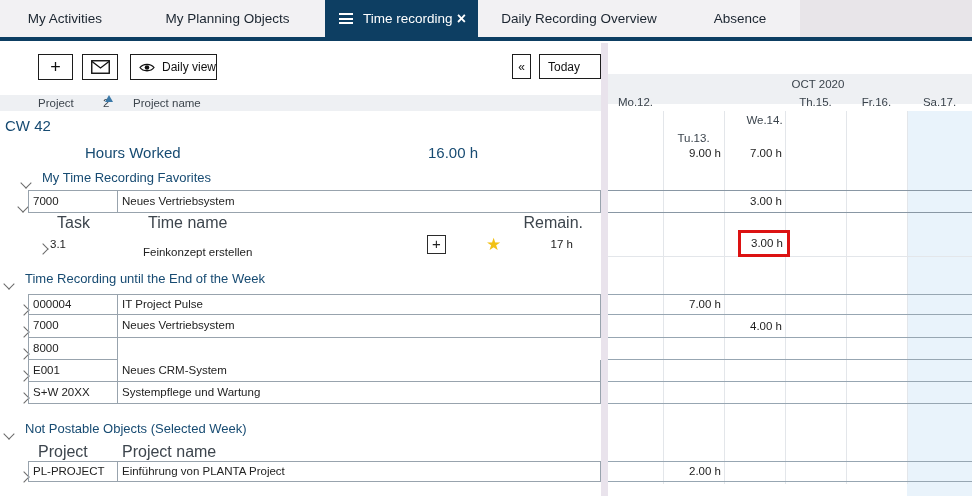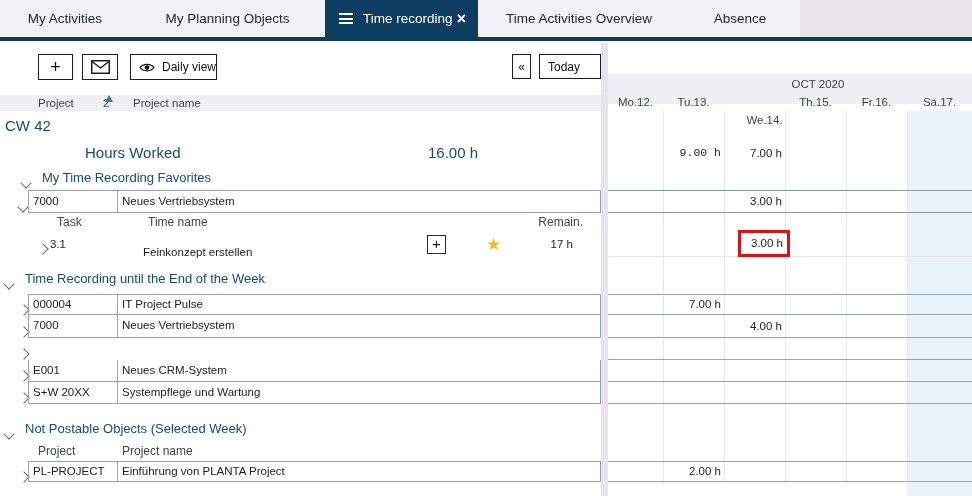--- a/index.html
+++ b/index.html
@@ -36,21 +36,21 @@
   
   .vscroll{position:absolute;left:601px;top:2px;width:7px;height:453px;background:#e9e3ec;}
   
   .weekend{position:absolute;left:907px;top:70px;width:65px;height:385px;background:#e9f3fb;}
   .gcol{position:absolute;top:70px;width:1px;height:373px;background:#e3e6ea;}
   
   .row{position:absolute;left:0;width:972px;}
   .navy-big{font-size:15px;color:#174b72;}
   .section-title{font-size:13px;color:#174b72;}
   .t{font-size:11.5px;color:#222;}
-  .th{font-size:12px;color:#3d454d;}
+  .th{font-size:16px;color:#3d454d;}
   .abs{position:absolute;}
   .chev{display:inline-block;width:7px;height:7px;border-right:1.6px solid #6a6a6a;border-bottom:1.6px solid #6a6a6a;}
   .chev.down{transform:rotate(45deg);}
   .chev.right{transform:rotate(-45deg);}
   .cellbox{position:absolute;box-sizing:border-box;border:1px solid #98a3ad;padding-left:4px;
            font-size:11.5px;color:#222;overflow:hidden;white-space:nowrap;}
   .gline{position:absolute;left:608px;width:364px;height:1px;}
   .gval{position:absolute;text-align:right;font-size:11.5px;color:#1d1d1d;}
   .selbox{position:absolute;box-sizing:border-box;border:3px solid #dc1212;background:#fff;}
   .selbox span{display:block;text-align:right;padding-right:4px;font-size:11.5px;color:#1d1d1d;}
@@ -69,21 +69,21 @@
     <div class="tab" style="left:130px;width:195px;">My Planning Objects</div>
     <div class="tab active" style="left:325px;width:153px;">
       <span class="burger">
           <i></i>
           <i></i>
           <i></i>
         </span>
       <span>Time recording</span>
       <span class="close">×</span>
     </div>
-    <div class="tab" style="left:478px;width:202px;">Time Activities Overview</div>
+    <div class="tab" style="left:478px;width:202px;">Daily Recording Overview</div>
     <div class="tab" style="left:680px;width:120px;">Absence</div>
   </div>
   <div class="underline"></div>
 
   <div class="content">
 
     <div class="btn" style="left:38px;width:35px;">
       <span class="plusglyph">+</span>
     </div>
     <div class="btn" style="left:82px;width:36px;">
@@ -116,21 +116,21 @@
         <span>2</span>
           <span class="sort-tri"></span>
       </span>
       <span style="left:133px;">Project name</span>
     </div>
 
     <div class="hdr-right">
       <div class="month">OCT 2020</div>
       <div id="day-labels">
           <div class="day" style="left: 0px; width: 55px;">Mo.12.</div>
-          <div class="day" style="left: 55px; width: 61px;">Tu.13.</div>
+          <div class="day" style="left: 55px; width: 61px; margin-top: 36px;">Tu.13.</div>
           <div class="day" style="left: 126px; width: 61px; margin-top: 18px;">We.14.</div>
           <div class="day" style="left: 177px; width: 61px;">Th.15.</div>
           <div class="day" style="left: 238px; width: 61px;">Fr.16.</div>
           <div class="day" style="left: 299px; width: 65px;">Sa.17.</div>
         </div>
     </div>
 
     <div class="weekend"></div>
     <div id="grid-cols">
         <div class="gcol" style="left: 663px;"></div>
@@ -140,21 +140,21 @@
         <div class="gcol" style="left: 907px;"></div>
       </div>
 
     <div id="rows">
         <div class="row" style="top: 73px; height: 24px;">
           <div class="abs navy-big" style="left: 5px; line-height: 24px;">CW 42</div>
         </div>
         <div class="row" style="top: 99px; height: 26px;">
           <div class="abs navy-big" style="left: 85px; line-height: 26px;">Hours Worked</div>
           <div class="abs navy-big" style="left: 380px; width: 98px; text-align: right; line-height: 26px;">16.00 h</div>
-          <div class="gval" style="left: 665px; width: 56px; line-height: 26px; font-family: Liberation Mono, monospace;">9.00 h</div>
+          <div class="gval" style="left: 665px; width: 56px; line-height: 26px;">9.00 h</div>
           <div class="gval" style="left: 726px; width: 56px; line-height: 26px;">7.00 h</div>
         </div>
         <div class="row" style="top: 126px; height: 22px;">
           <div class="abs" style="left: 22px; top: 6px; width: 11px; height: 11px;"><div class="chev down" style="margin-top: 0px;"></div></div>
           <div class="abs section-title" style="left: 42px; line-height: 22px;">My Time Recording Favorites</div>
         </div>
         <div class="row" style="top: 149px; height: 23px;">
           <div class="abs" style="left: 19px; top: 6.5px; width: 11px; height: 11px;"><div class="chev down" style="margin-top: 0px;"></div></div>
           <div class="cellbox" style="left: 28px; width: 90px; height: 23px; line-height: 21px;">7000</div>
           <div class="cellbox" style="left: 117px; width: 484px; height: 23px; line-height: 21px;">Neues Vertriebsystem</div>
@@ -193,20 +193,21 @@
         </div>
         <div class="row" style="top: 274px; height: 23px;">
           <div class="abs" style="left: 19px; top: 6.5px; width: 11px; height: 11px;"><div class="chev right" style="margin-left: 1px;"></div></div>
           <div class="cellbox" style="left: 28px; width: 90px; height: 23px; line-height: 21px; border-top: none;">7000</div>
           <div class="cellbox" style="left: 117px; width: 484px; height: 23px; line-height: 21px; border-top: none;">Neues Vertriebsystem</div>
           <div class="gline" style="top: 22px; background: rgb(151, 166, 178);"></div>
           <div class="gval" style="left: 726px; width: 56px; line-height: 23px;">4.00 h</div>
         </div>
         <div class="row" style="top: 297px; height: 22px;">
           <div class="abs" style="left: 19px; top: 6px; width: 11px; height: 11px;"><div class="chev right" style="margin-left: 1px;"></div></div>
+          <div class="cellbox" style="left: 28px; width: 90px; height: 22px; line-height: 20px; border-top: none;">8000</div>
           <div class="gline" style="top: 21px; background: rgb(151, 166, 178);"></div>
         </div>
         <div class="row" style="top: 319px; height: 22px;">
           <div class="abs" style="left: 19px; top: 6px; width: 11px; height: 11px;"><div class="chev right" style="margin-left: 1px;"></div></div>
           <div class="cellbox" style="left: 28px; width: 90px; height: 22px; line-height: 20px; border-top: none;">E001</div>
           <div class="cellbox" style="left: 117px; width: 484px; height: 22px; line-height: 20px; border-top: none;">Neues CRM-System</div>
           <div class="gline" style="top: 21px; background: rgb(151, 166, 178);"></div>
         </div>
         <div class="row" style="top: 341px; height: 22px;">
           <div class="abs" style="left: 19px; top: 6px; width: 11px; height: 11px;"><div class="chev right" style="margin-left: 1px;"></div></div>

